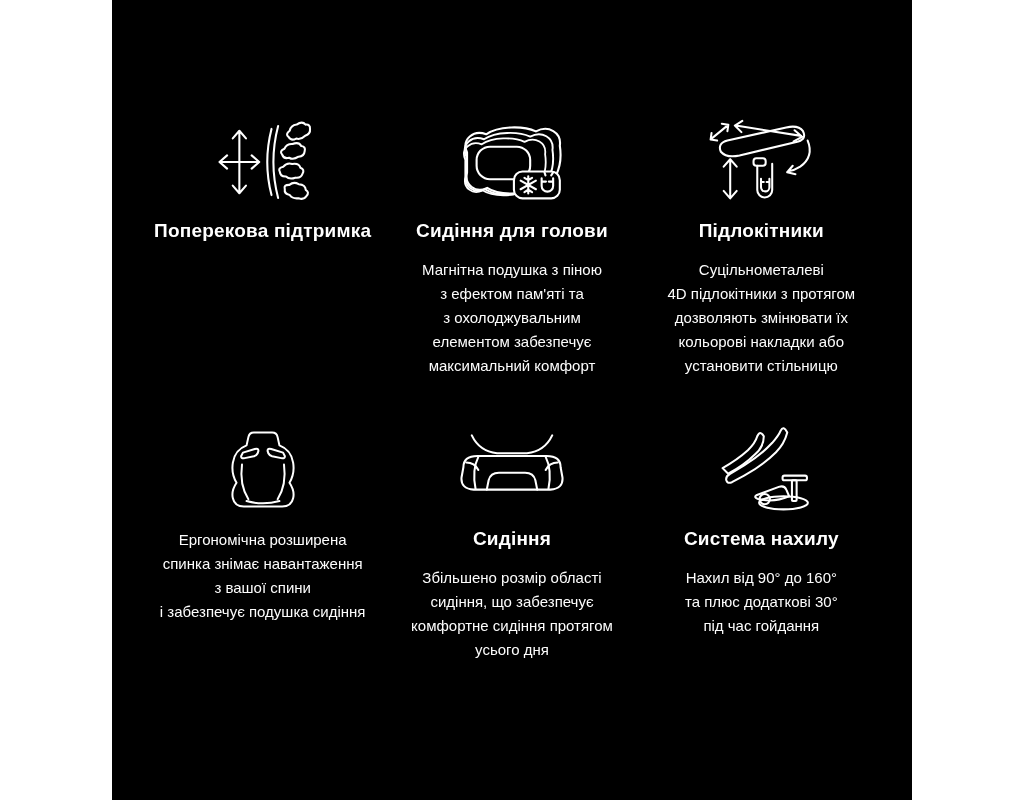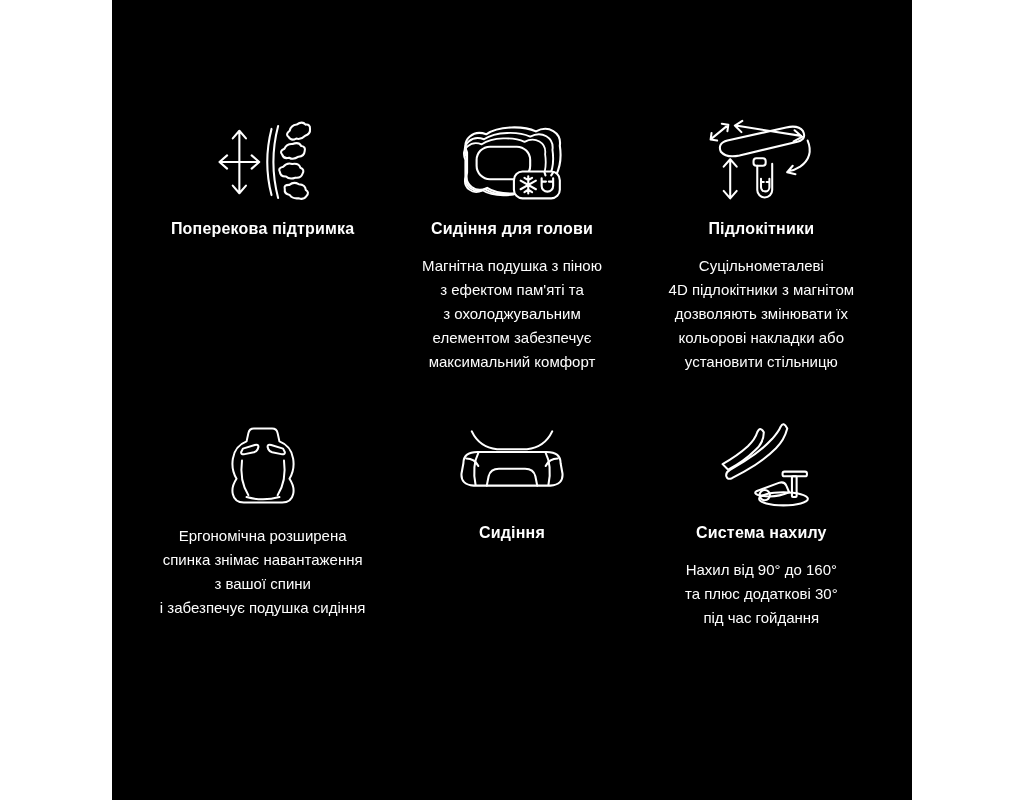--- a/index.html
+++ b/index.html
@@ -24,21 +24,21 @@
   .icon-wrap{
     height:92px;display:flex;align-items:center;justify-content:center;
     margin-bottom:12px;
   }
   .icon-wrap svg{
     fill:none;stroke:#ffffff;stroke-width:2.2;
     stroke-linecap:round;stroke-linejoin:round;
   }
   .badge-fill{fill:#000000;}
   .title{
-    font-size:16px;font-weight:700;margin:0 0 16px;
+    font-size:19px;font-weight:700;margin:0 0 16px;
     letter-spacing:.2px;color:#ffffff;
   }
   .body{
     font-size:15px;line-height:24px;margin:0;
     white-space:pre-line;color:#fdfdfd;font-weight:400;
   }
 </style>
 </head>
 <body>
 
@@ -99,21 +99,21 @@
           <path d="M56,54 v26 a8,8 0 0 0 16,0 v-28"></path>
           <path d="M60,68 v9 a4.5,4.5 0 0 0 9,0 v-9 M60,71.5 h3 M66,71.5 h3"></path>
           <path d="M7,25 L24,11 M13,27 L6,26 L7,19 M18,9 L25,10 L24,17"></path>
           <path d="M33,11 L103,22 M40,6 L32,11 L39,18 M96,16 L104,23 L95,28"></path>
           <path d="M110,27 q7,17 -8,28 q-6,4 -13,5 M94,54 L88,61 L97,63"></path>
           <path d="M27,48 V88 M20,55 L27,47 L34,55 M20,81 L27,89 L34,81"></path>
         </svg>
       </div>
       <h3 class="title">Підлокітники</h3>
       <p class="body">Суцільнометалеві
-4D підлокітники з магнітом
+4D підлокітники з протягом
 дозволяють змінювати їх
 кольорові накладки або
 установити стільницю</p>
     </div>
 
     <div class="cell">
       <div class="icon-wrap">
         <svg width="88" height="84" viewBox="0 0 96 92">
           <path d="M38,5 h20 q5,0 6,5 l2,9 q13,5 15,19 q2,12 -4,22 q6,9 4,17 q-2,9 -12,9 h-42 q-10,0 -12,-9 q-2,-8 4,-17 q-6,-10 -4,-22 q2,-14 15,-19 l2,-9 q1,-5 6,-5 z"></path>
           <path d="M26,27 l13,-4 q4,-1 4,2 l-1,3 q-1,2 -4,3 l-10,2 q-4,1 -4,-2 z"></path>
@@ -135,20 +135,24 @@
           <path d="M17,9 q8,17 27,19 h32 q19,-2 27,-19"></path>
           <path d="M8,43 q0,-12 15,-12 h74 q15,0 15,12 l2,11 q1,12 -13,13 h-82 q-14,-1 -13,-13 z"></path>
           <path d="M24,32 q-7,14 -3,34"></path>
           <path d="M96,32 q7,14 3,34"></path>
           <path d="M11,38 q9,0 13,8"></path>
           <path d="M109,38 q-9,0 -13,8"></path>
           <path d="M33,67 l2,-10 q2,-8 11,-8 h28 q9,0 11,8 l2,10"></path>
         </svg>
       </div>
       <h3 class="title">Сидіння</h3>
+      <p class="body">Збільшено розмір області
+сидіння, що забезпечує
+комфортне сидіння протягом
+усього дня</p>
     </div>
 
     <div class="cell">
       <div class="icon-wrap">
         <svg width="114" height="90" viewBox="0 0 120 96">
           <ellipse cx="84" cy="83" rx="26" ry="7"></ellipse>
           <rect x="83" y="54" width="26" height="5" rx="2"></rect>
           <rect x="93" y="59" width="5" height="22" rx="1"></rect>
           <path d="M88,8 q-3,12 -12,21 q-14,14 -34,25 l-13,7 q-5,2 -6,-2 q-1,-4 4,-7 l15,-9 q18,-11 30,-24 q7,-8 9,-13 q3,-6 7,2 z"></path>
           <path d="M63,12 q0,11 -9,19 q-12,12 -29,21 l-6,-6 q16,-9 27,-19 q8,-8 10,-15 q3,-7 7,0 z"></path>

